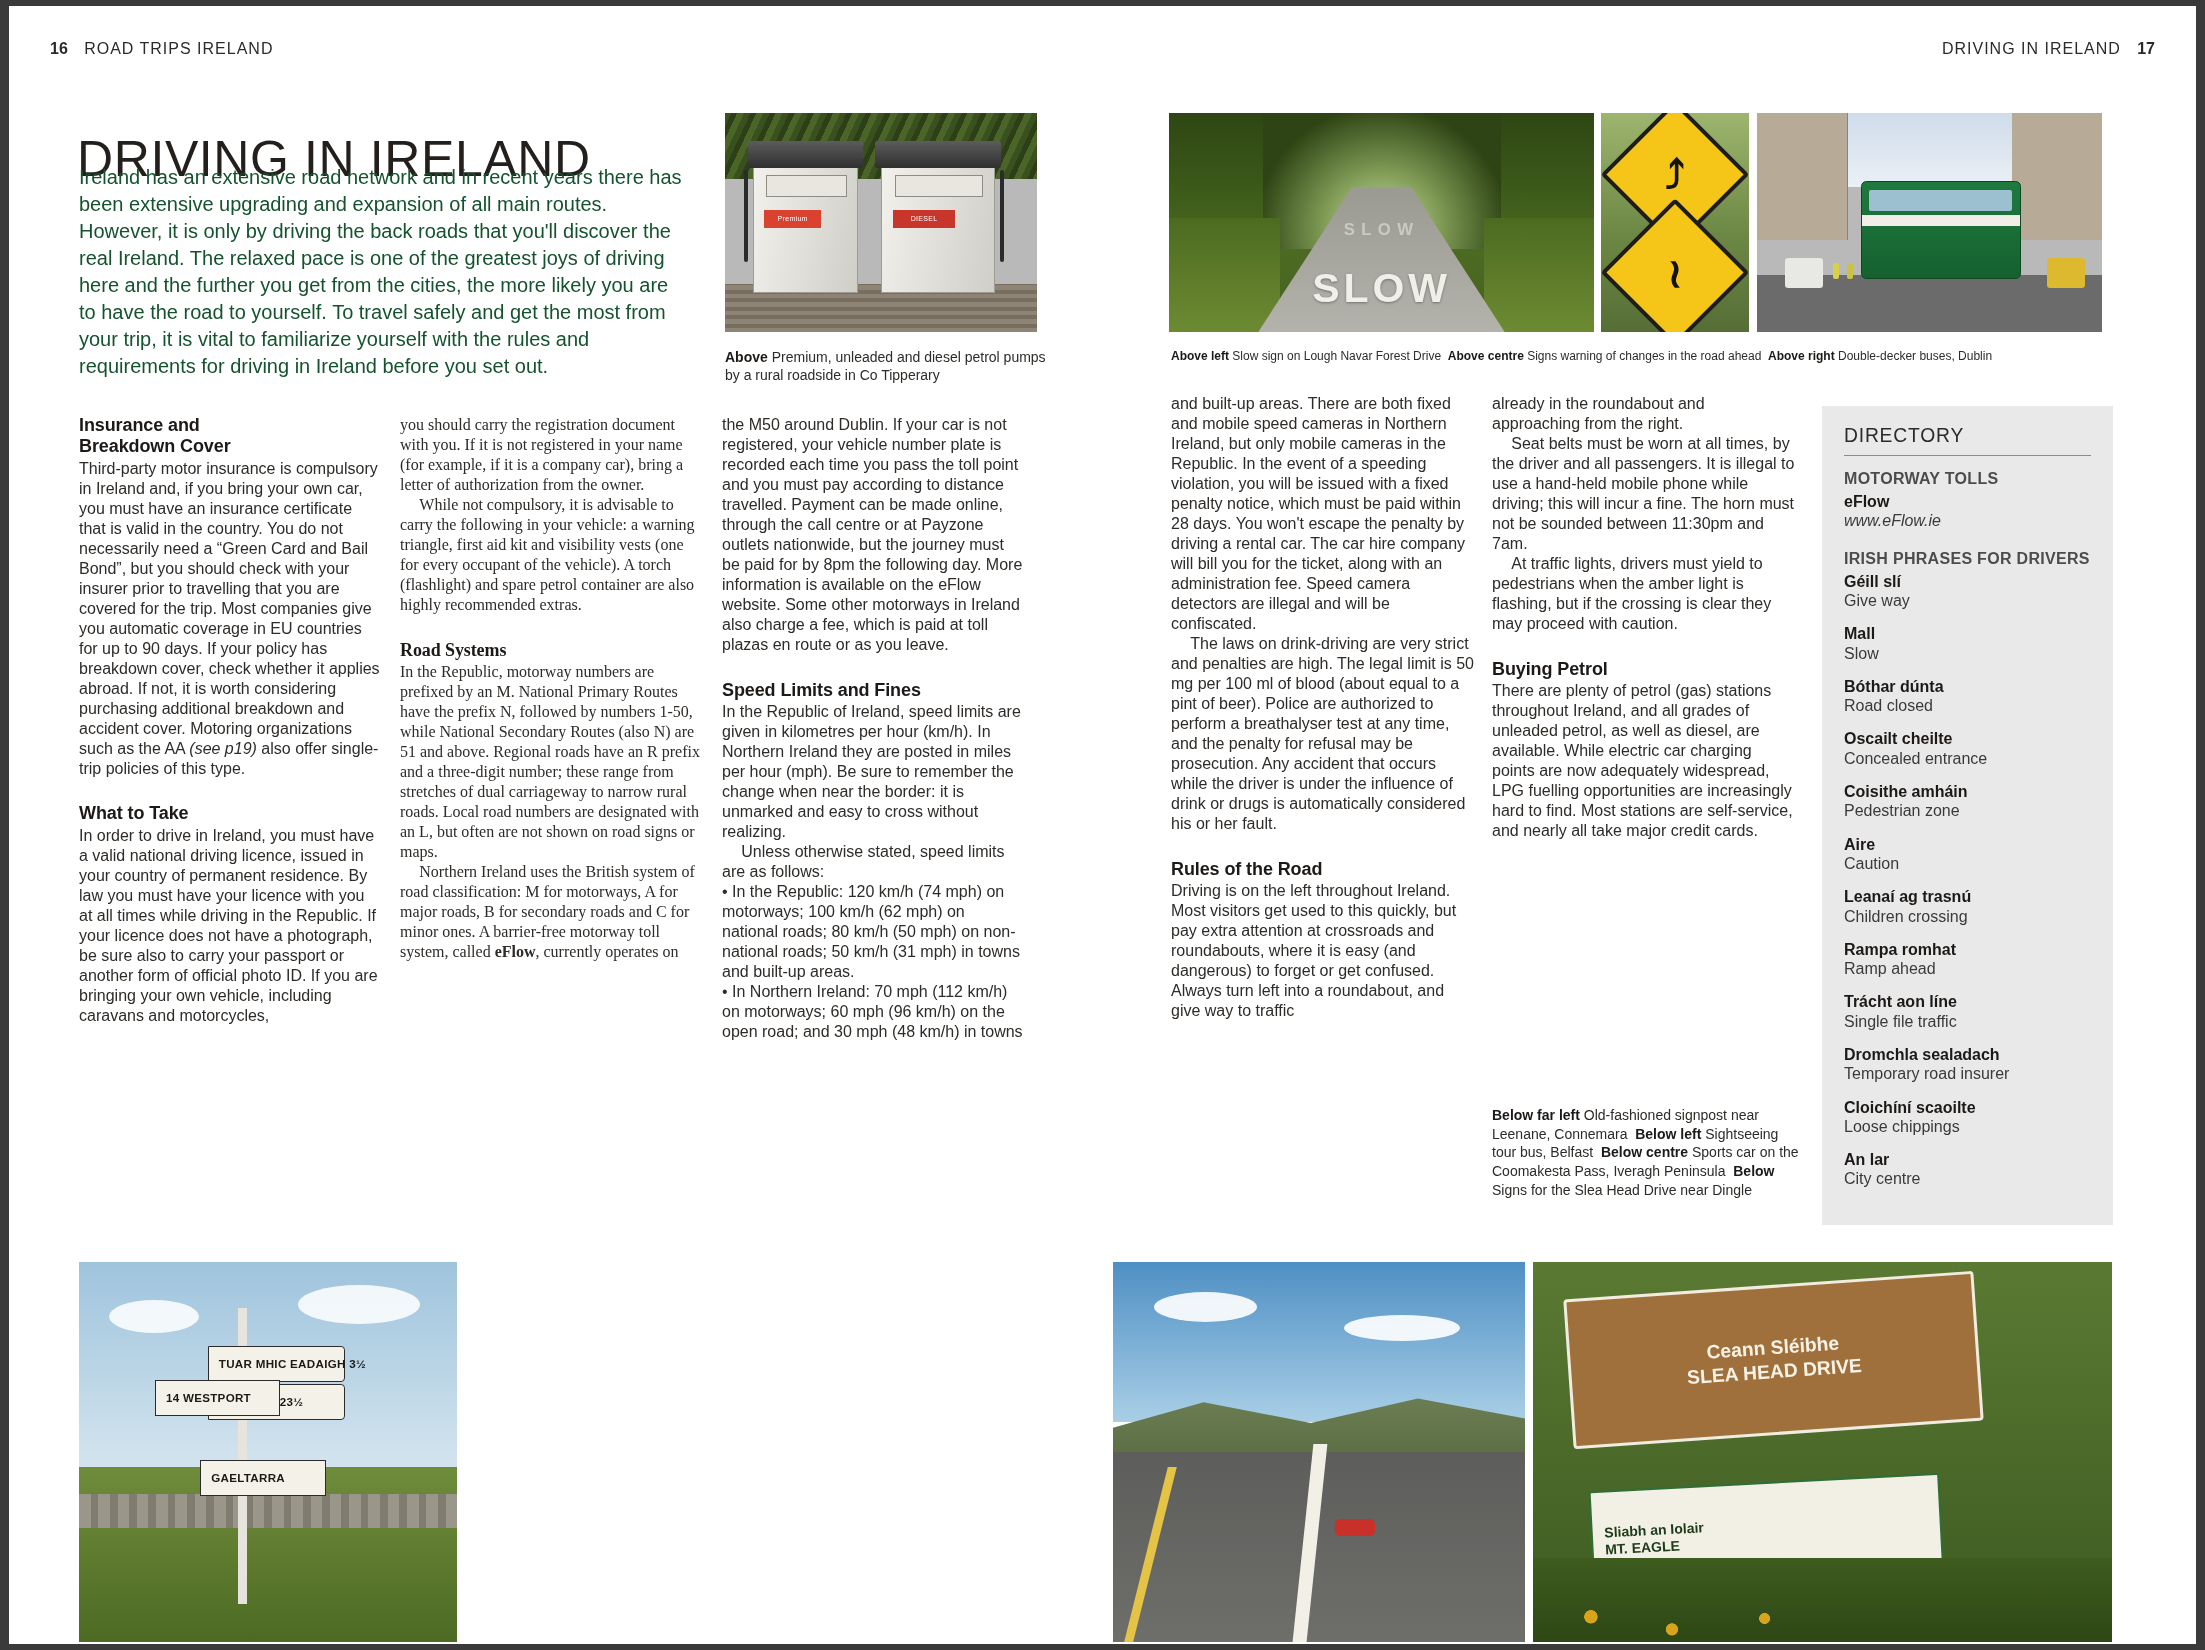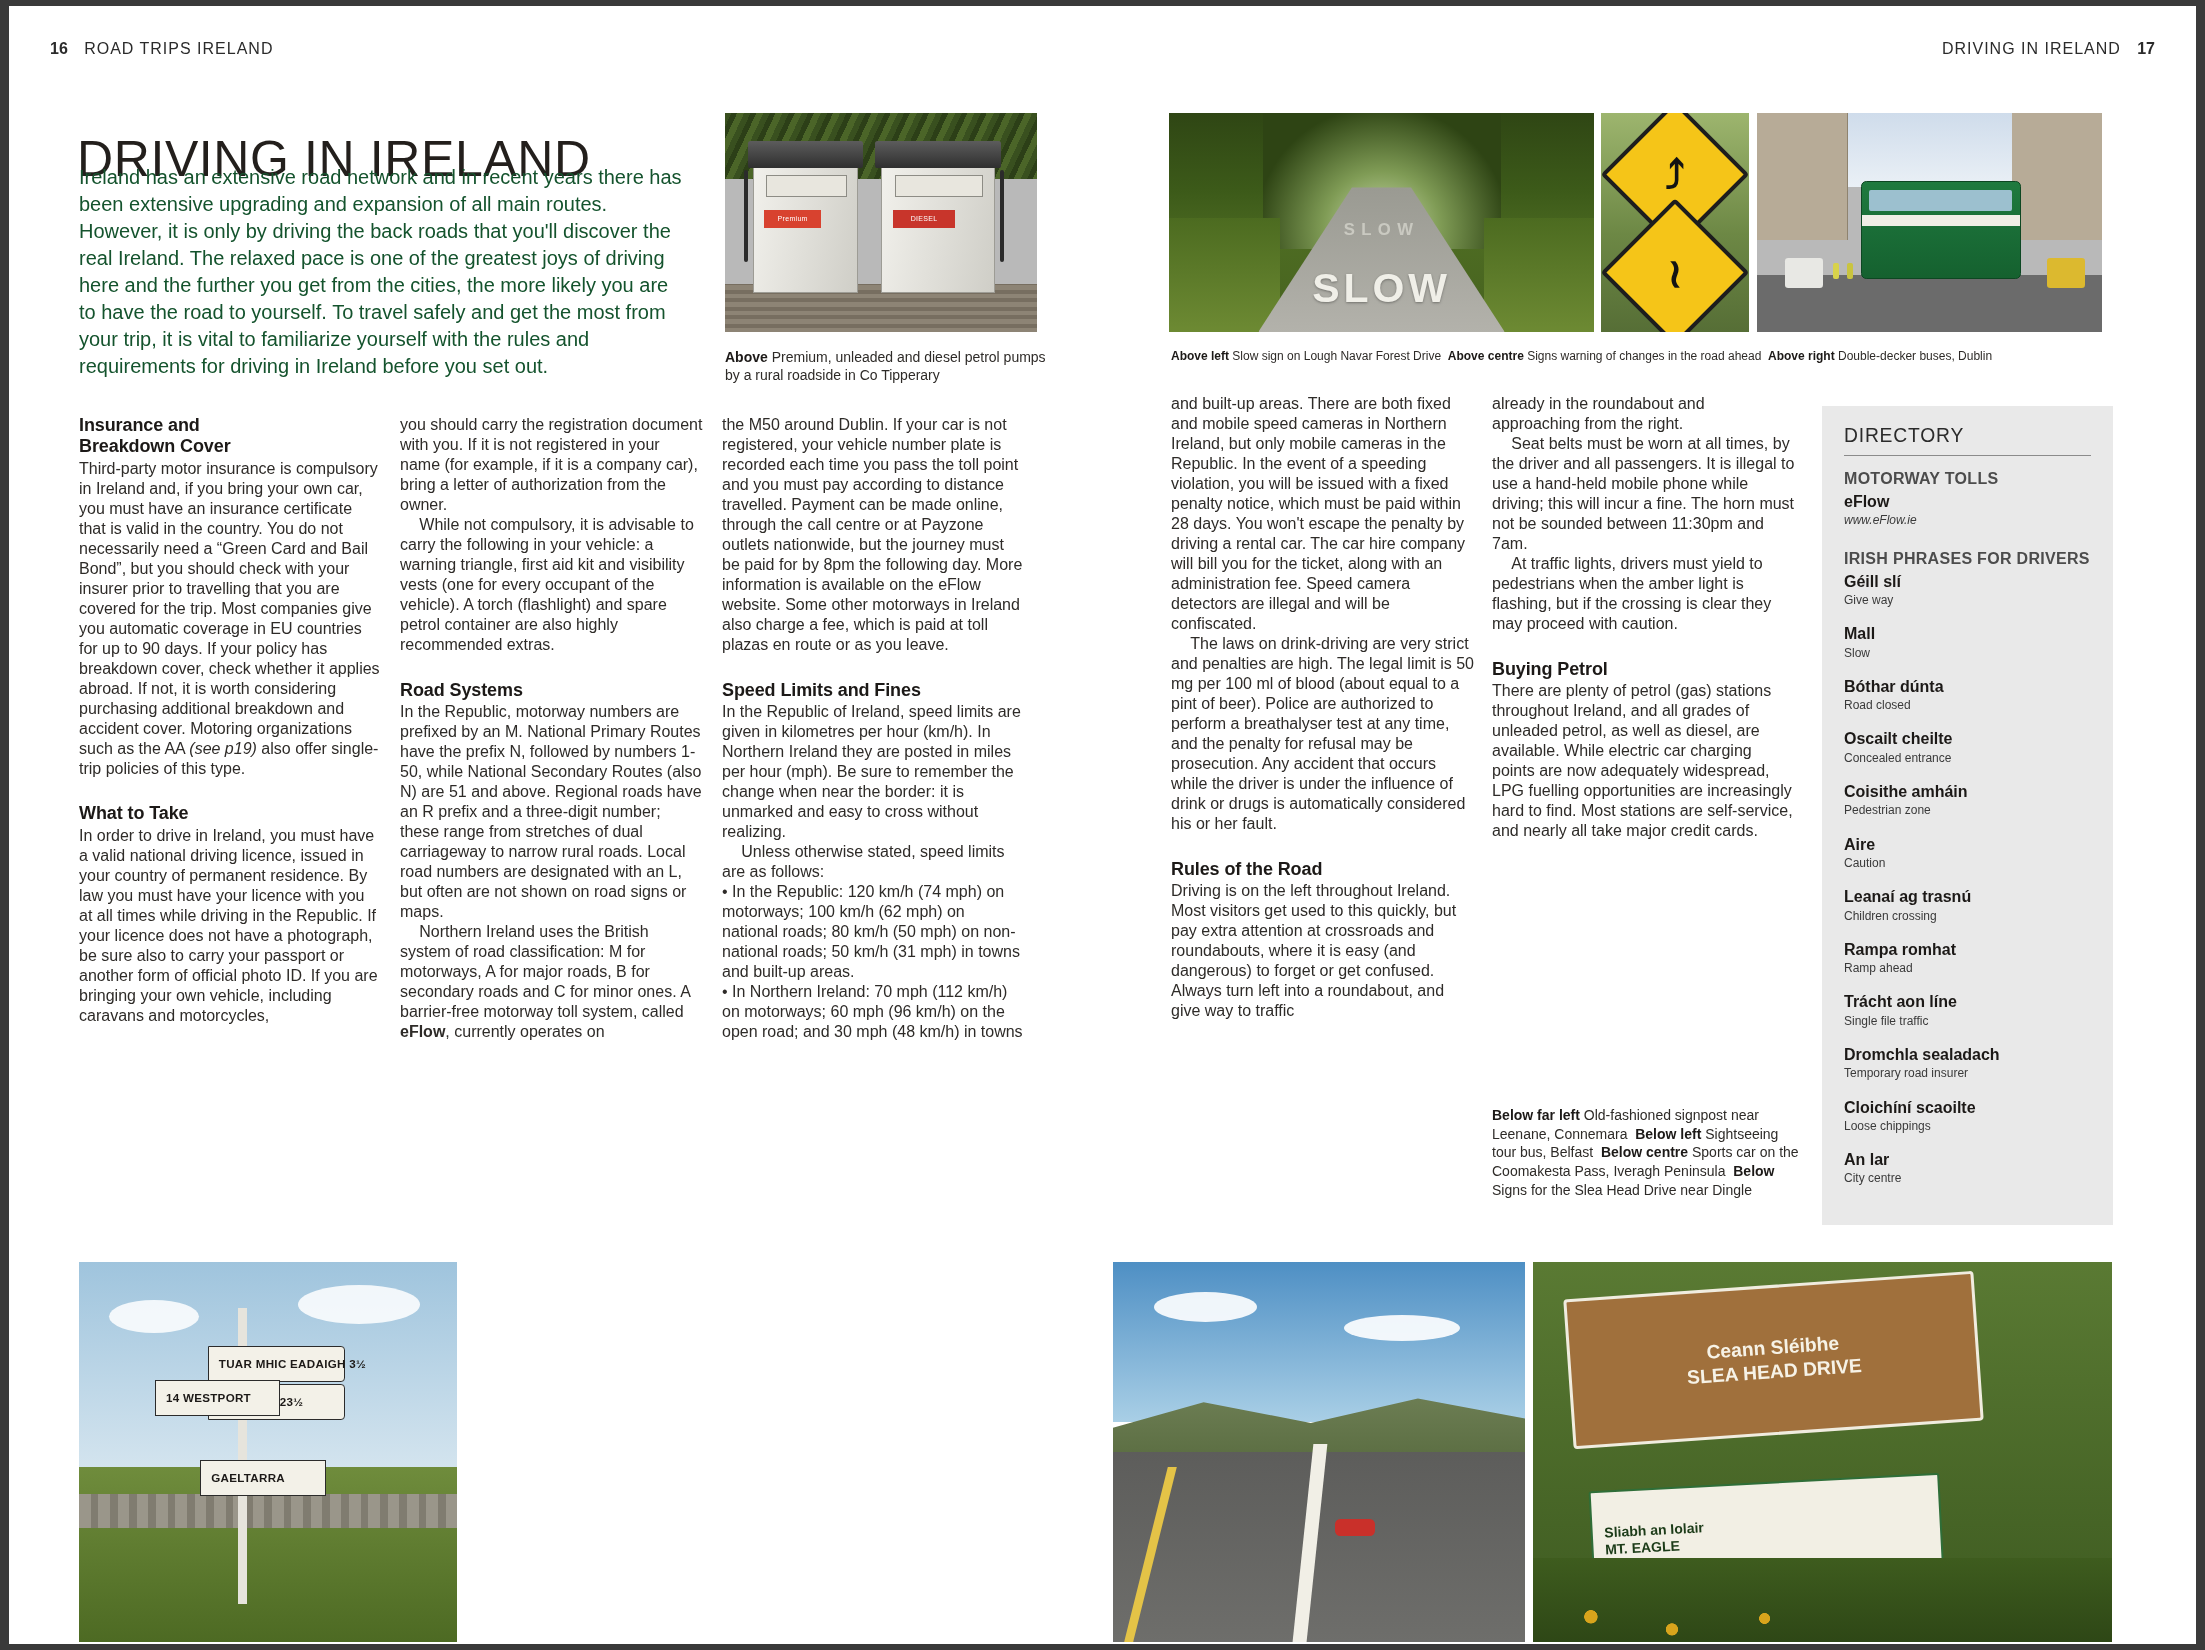--- a/index.html
+++ b/index.html
@@ -103,21 +103,21 @@
   .col{position:absolute;font-size:16px;line-height:20px;color:#2e2b28;font-weight:300;}
   .col p{margin:0;}
   .col p.ind{text-indent:19.3px;}
   .col h3{font-size:18px;line-height:21px;font-weight:700;color:#1c1917;
           margin:0 0 1.9px 0;letter-spacing:-0.1px;}
   .col h3.spaced{margin-top:24.5px;}
   .col .ital{font-style:italic;}
   .col .bold{font-weight:700;}
 
   #col1{left:79px;top:415px;width:303px;}
-  #col2{left:400px;top:415px;width:303px;}
+  #col2{left:400px;top:415px;width:303px;font-family:Liberation Serif, serif;}
   #col3{left:722px;top:415px;width:303px;}
   #col4{left:1171px;top:394px;width:303px;}
   #col5{left:1492px;top:394px;width:303px;}
 
   
   .caption{position:absolute;font-size:14px;line-height:18px;color:#2e2b28;font-weight:300;}
   .caption b{font-weight:700;color:#1c1917;}
   #cap-pumps{left:725px;top:348px;width:322px;}
   #cap-top-right{left:1171px;top:348px;width:934px;font-size:12px;line-height:16.7px;white-space:nowrap;}
   #cap-bottom{left:1492px;top:1106px;width:309px;font-size:14px;line-height:18.7px;}
@@ -128,21 +128,21 @@
     background:#e9e9e9;
   }
   #directory .pad{padding:19.3px 22px 0 22px;}
   #dir-title{font-size:19.3px;letter-spacing:0.8px;color:#2b2b2b;font-weight:400;
              padding-bottom:7.7px;border-bottom:1.3px solid #8b8b8b;margin-bottom:14px;}
   .dir-section{font-size:16px;font-weight:700;letter-spacing:0.3px;color:#4c4c4c;
                margin:0 0 3.9px 0;}
   .dir-section.gap{margin-top:19.3px;}
   .dir-entry{margin-bottom:14px;}
   .dir-term{font-size:16px;font-weight:700;color:#1c1917;line-height:19.3px;}
-  .dir-def{font-size:12px;font-weight:300;color:#3a3a3a;line-height:19.3px;}
+  .dir-def{font-size:16px;font-weight:300;color:#3a3a3a;line-height:19.3px;}
   .dir-def.ital{font-style:italic;}
 
   
   .bphoto{position:absolute;top:1262px;overflow:hidden;}
   #bp-signpost{left:79px;width:378px;height:380px;}
   #bp-signpost .sky{position:absolute;left:0;top:0;right:0;height:56%;
     background:linear-gradient(#9fc4dd,#d5e5ef);}
   #bp-signpost .cloud{position:absolute;background:rgba(255,255,255,.85);border-radius:50%;}
   #bp-signpost .ground{position:absolute;left:0;right:0;bottom:0;height:46%;
     background:linear-gradient(#6f8c3c,#4d6a23);}

